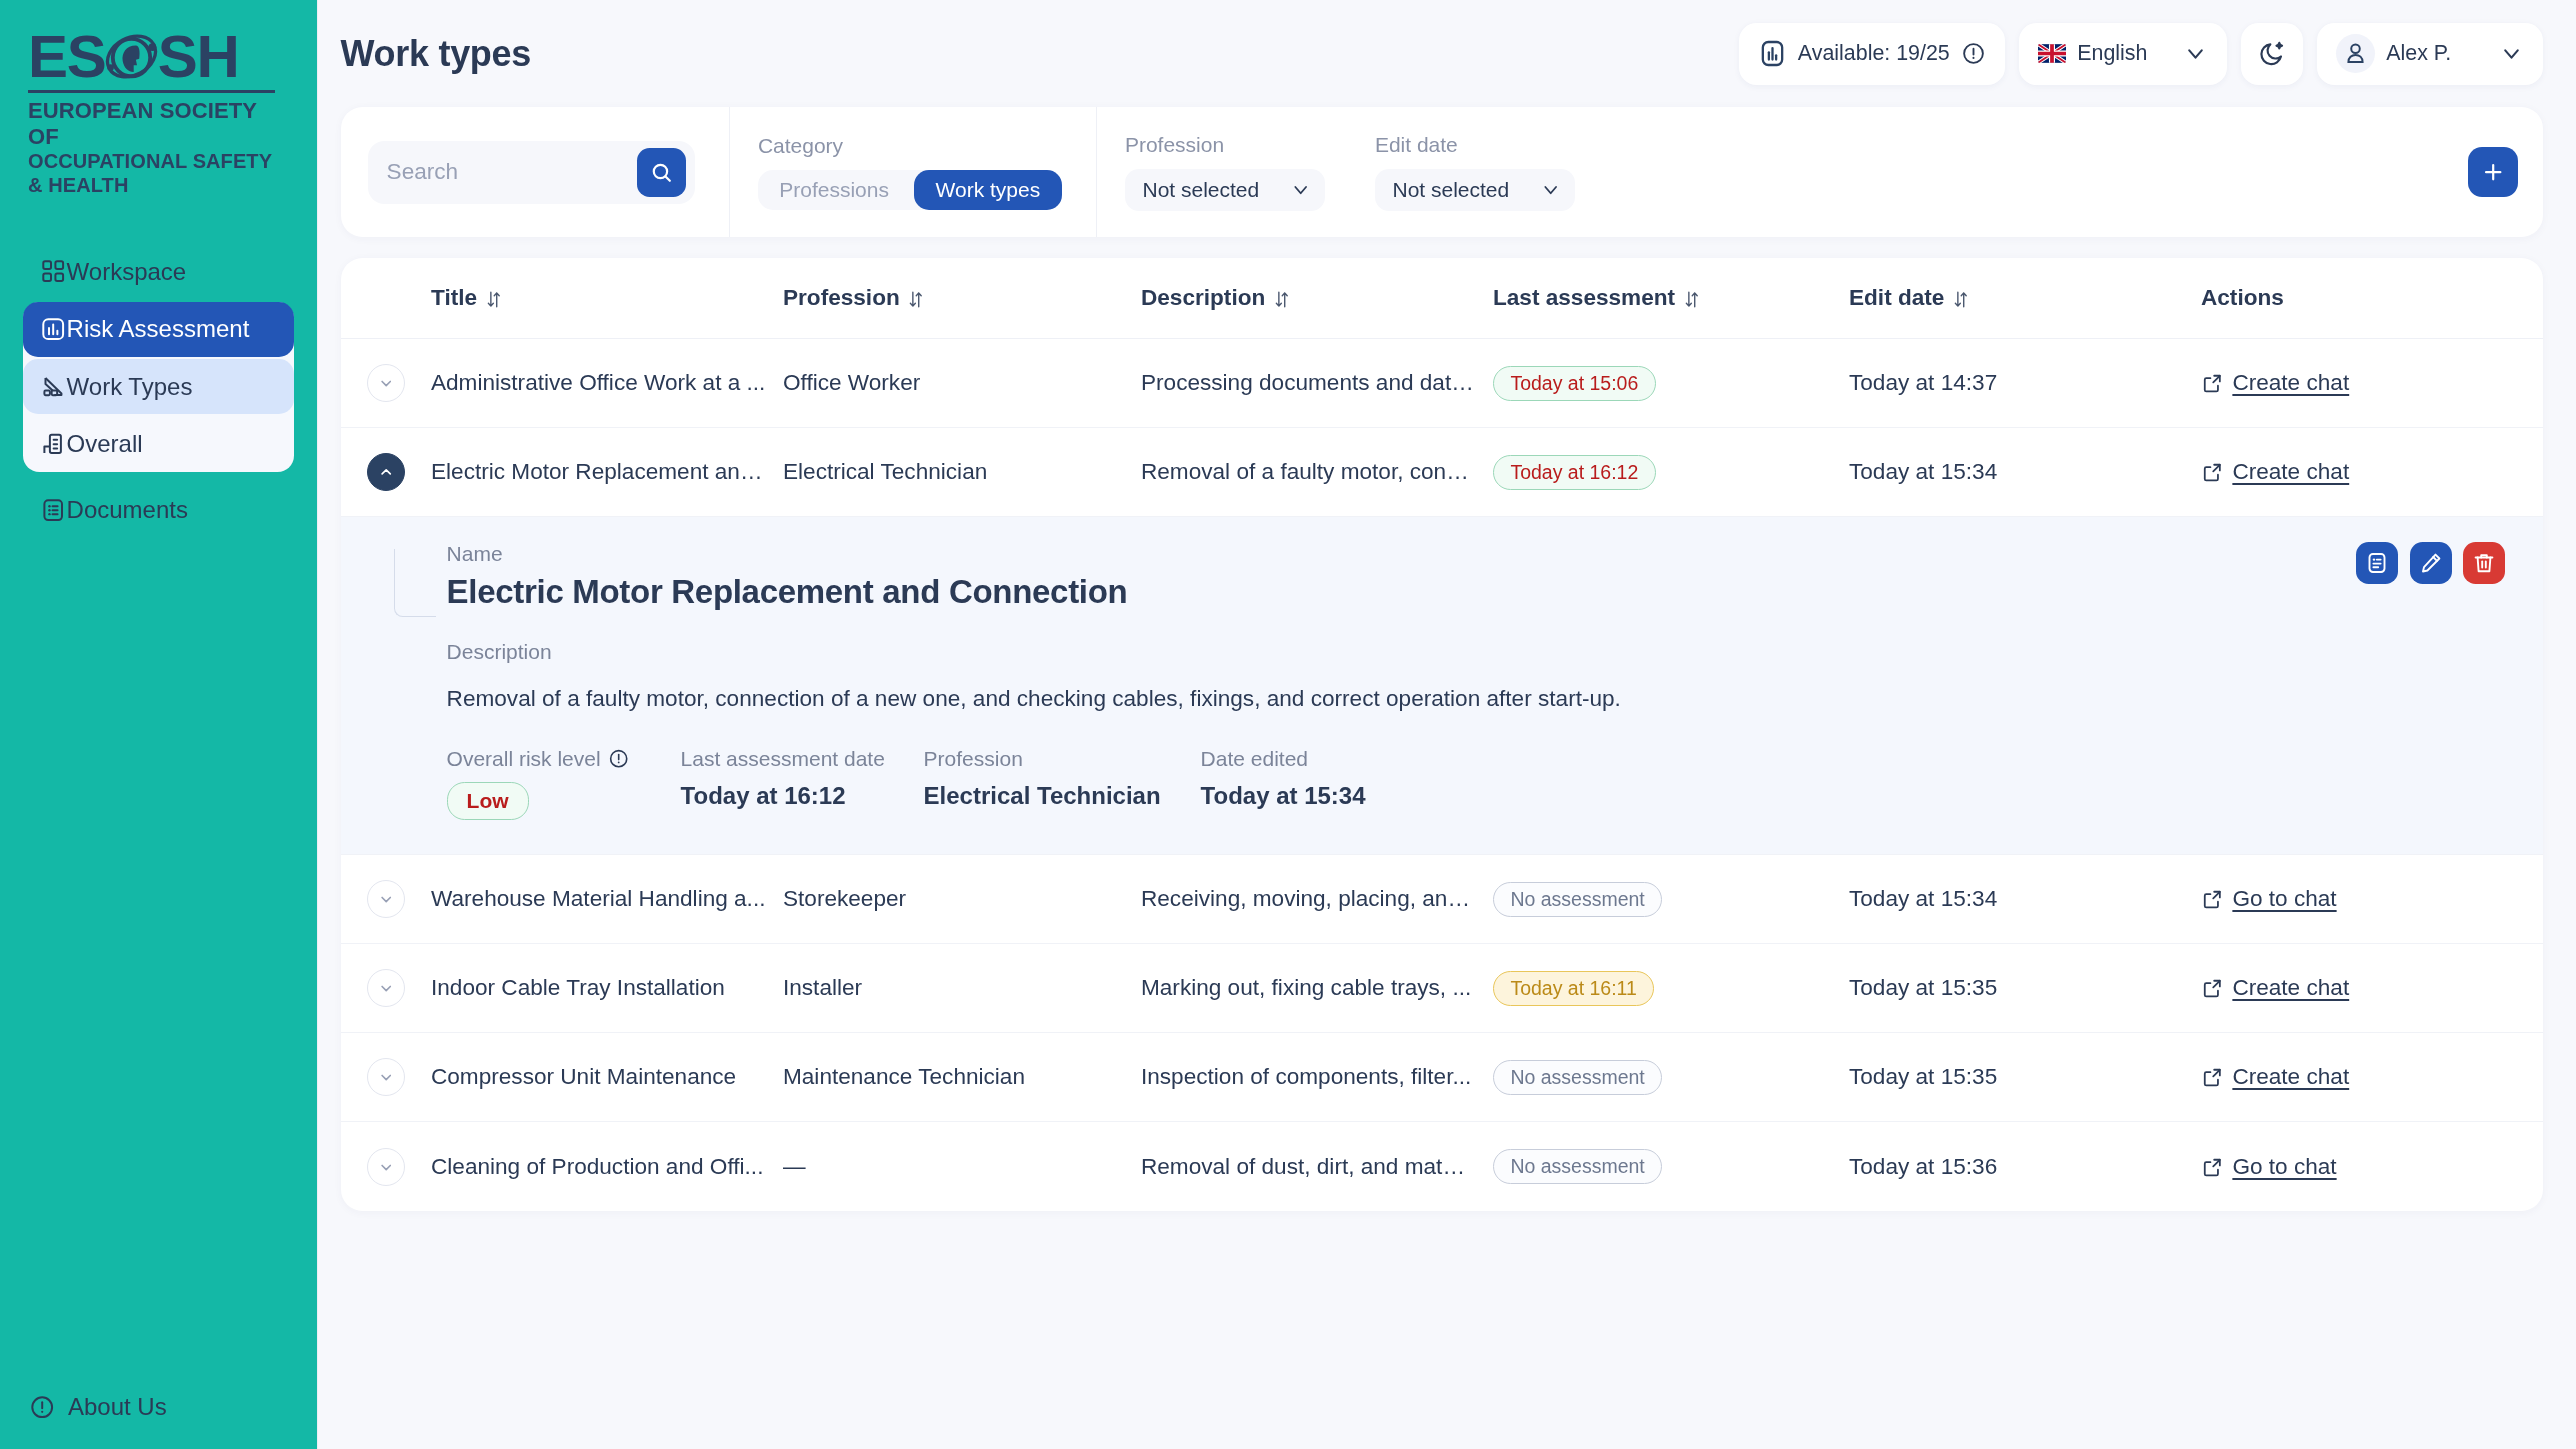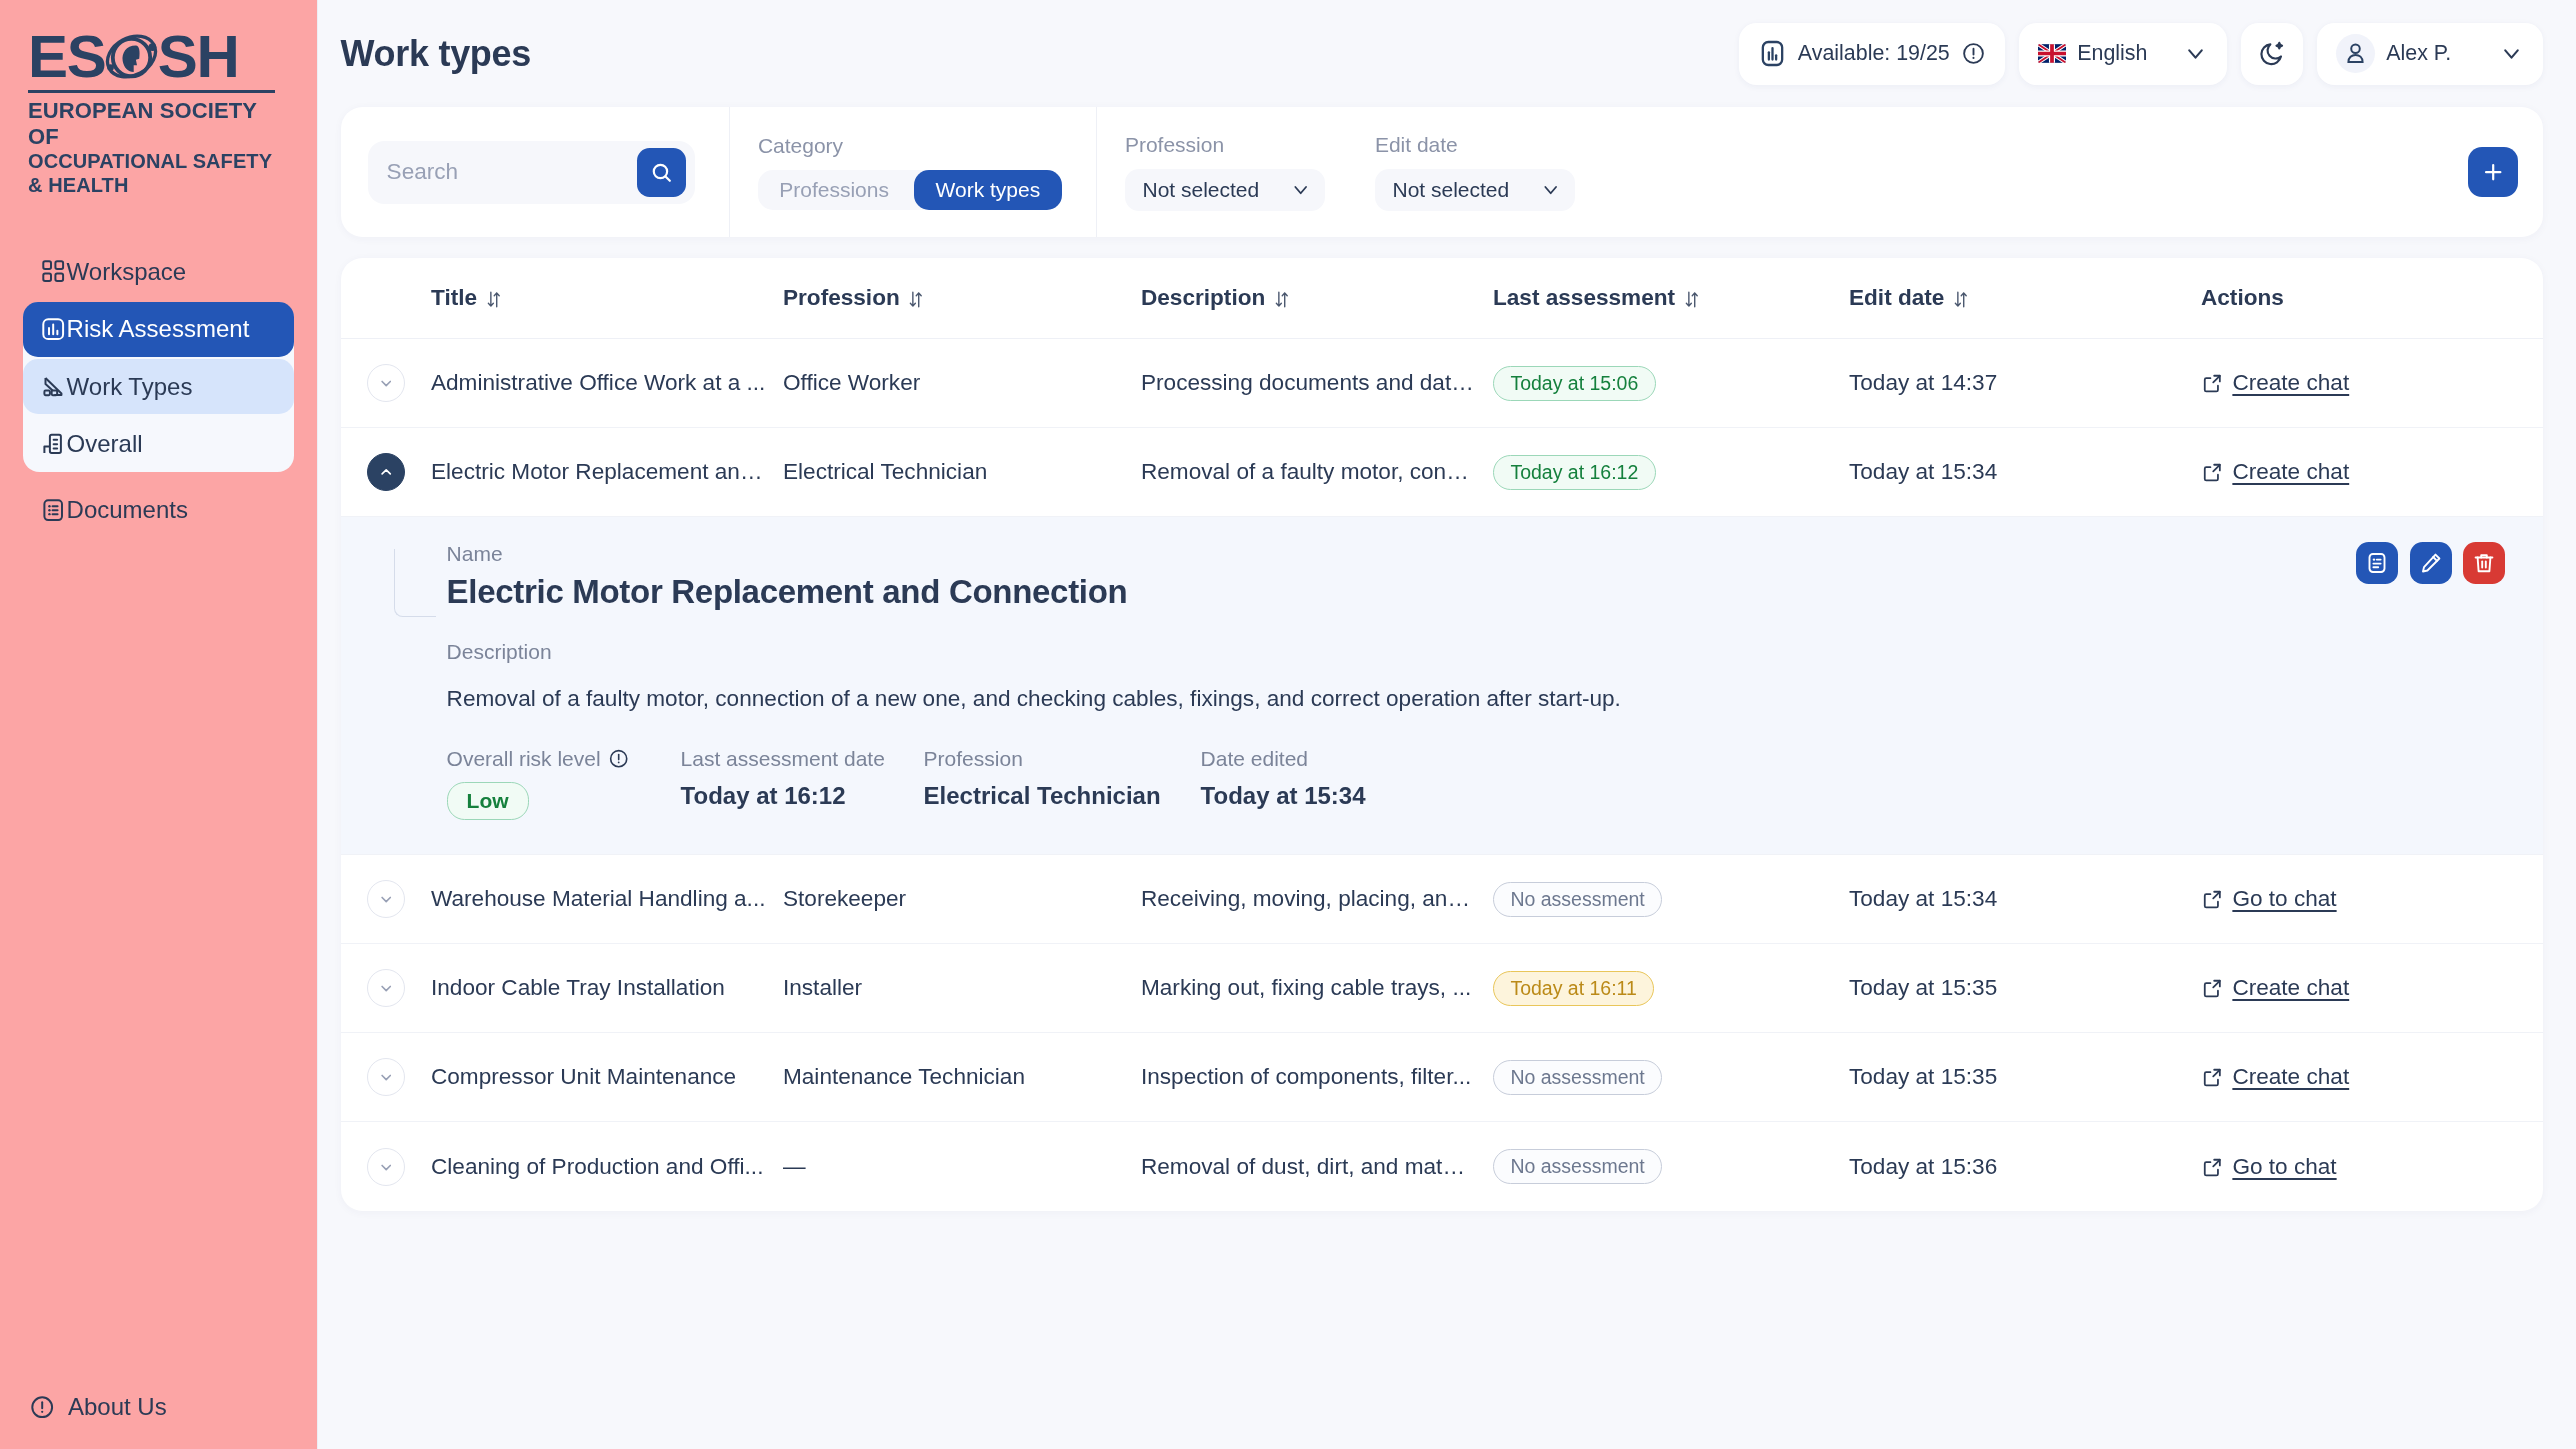--- a/index.html
+++ b/index.html
@@ -10,21 +10,21 @@
     color: #2b3a55;
     overflow: hidden;
   }
 
   
   .app { display: flex; width: 2576px; height: 1449px; }
 
   
   .sidebar {
     width: 318px; height: 1449px;
-    background: #fca5a5;
+    background: #14b8a6;
     border-right: 1.3px solid #eceef5;
     display: flex; flex-direction: column;
     flex: 0 0 318px;
     position: relative;
   }
   .logo-wrap { padding: 28px 0 0 28px; }
   .logo { width: 247px; }
   .logo-main {
     display: flex; align-items: center; gap: 2.5px;
     font-family: "Liberation Sans", sans-serif;
@@ -183,21 +183,21 @@
     cursor: pointer;
   }
   .caret-btn.open { background: #2b4263; border-color: #2b4263; }
   .cell { font-size: 22.6px; color: #2b3a55; white-space: nowrap; overflow: hidden; text-overflow: ellipsis; padding-right: 16.4px;}
 
   .badge {
     display: inline-flex; align-items: center; justify-content: center;
     height: 35px; padding: 0 16.4px; border-radius: 17.6px;
     font-size: 19.5px; white-space: nowrap; border: 1.3px solid;
   }
-  .badge.green { color: #15803d; border-color: #9bd7b8; background: #f1fbf5; }
+  .badge.green { color: #b91c1c; border-color: #9bd7b8; background: #f1fbf5; }
   .badge.amber { color: #bb8a18; border-color: #e9c65a; background: #fdf4dc; }
   .badge.grey  { color: #6d788f; border-color: #c7cdda; background: #fbfcfe; }
 
   .chat-link {
     display: inline-flex; align-items: center; gap: 8.8px;
     font-size: 22.6px; color: #2b3a55; cursor: pointer;
   }
   .chat-link .lbl { text-decoration: underline; text-underline-offset: 3.8px; }
   .ext-ico { width: 22.6px; height: 22.6px; flex: 0 0 22.6px; }
 

